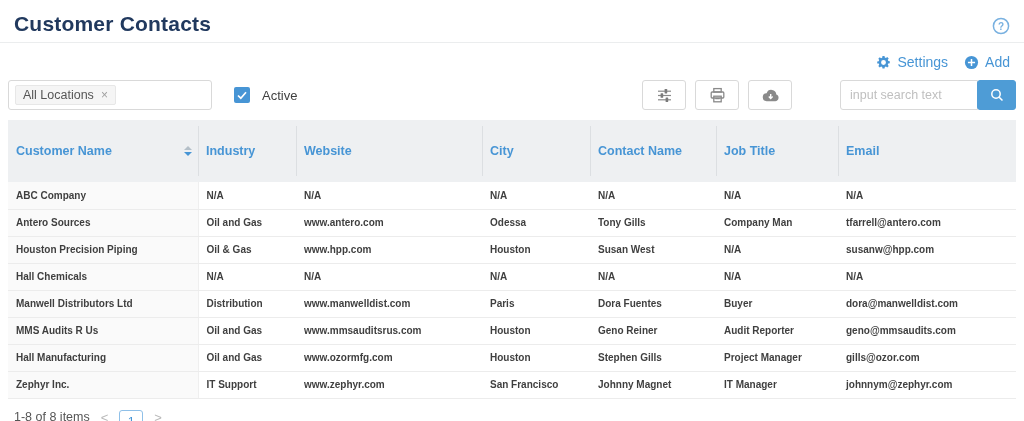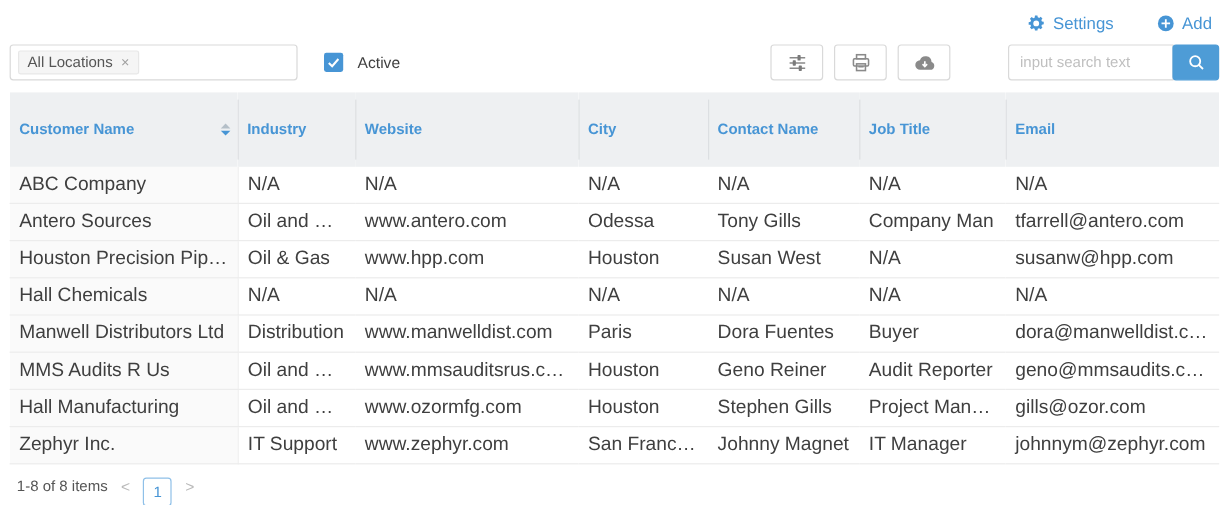--- a/index.html
+++ b/index.html
@@ -15,28 +15,28 @@
   html,body{margin:0;padding:0;background:#fff;}
   body{width:1024px;height:421px;font-family:"Liberation Sans",sans-serif;color:var(--text);overflow:hidden;}
   .page{width:1024px;height:421px;position:relative;background:#fff;}
 
   
   .top-bar{display:flex;justify-content:space-between;align-items:flex-start;padding:12px 14px 6px 14px;border-bottom:1px solid #ebedee;}
   .page-title{font-size:21px;font-weight:bold;color:var(--title);letter-spacing:.2px;}
   .help-btn{margin-top:5px;cursor:pointer;line-height:0;}
 
   
-  .actions-row{display:flex;justify-content:flex-end;align-items:center;gap:36px;padding:11px 14px 6px 14px;}
+  .actions-row{display:flex;justify-content:flex-end;align-items:center;gap:16px;padding:11px 14px 6px 14px;}
   .action-link{display:flex;align-items:center;gap:6px;color:var(--accent);font-size:14px;cursor:pointer;}
   .action-link svg{display:block;}
 
   
   .filter-row{display:flex;justify-content:space-between;align-items:center;padding:4px 8px 10px 8px;}
   .filter-left{display:flex;align-items:center;}
-  .locations-select{width:240px;height:30px;border:1px solid var(--border);border-radius:3px;background:#fff;display:flex;align-items:center;padding:0 6px;cursor:pointer;}
+  .locations-select{width:204px;height:30px;border:1px solid var(--border);border-radius:3px;background:#fff;display:flex;align-items:center;padding:0 6px;cursor:pointer;}
   .tag-chip{display:inline-flex;align-items:center;gap:7px;background:#f5f5f5;border:1px solid #e7e7e7;border-radius:2px;padding:2px 7px;font-size:12.5px;color:#555;}
   .tag-close{color:#a0a0a0;font-size:12px;cursor:pointer;line-height:1;}
   .active-wrap{display:flex;align-items:center;gap:12px;margin-left:22px;cursor:pointer;}
   .checkbox{width:16px;height:16px;border-radius:2px;background:var(--accent);display:flex;align-items:center;justify-content:center;}
   .active-label{font-size:13px;color:#3f3f3f;}
 
   .filter-right{display:flex;align-items:center;gap:9px;}
   .icon-btn{width:44px;height:30px;border:1px solid var(--border);border-radius:3px;background:#fff;display:flex;align-items:center;justify-content:center;cursor:pointer;padding:0;}
   .search-group{display:flex;align-items:center;margin-left:4px;padding-left:35px;}
   .search-input{width:138px;height:30px;border:1px solid var(--border);border-radius:3px 0 0 3px;padding:0 9px;font-size:12.5px;color:#444;outline:none;font-family:"Liberation Sans",sans-serif;}
@@ -44,36 +44,45 @@
   .search-btn{width:39px;height:30px;background:#4e9cd6;border:1px solid #4e9cd6;border-radius:3px;margin-left:-1px;display:flex;align-items:center;justify-content:center;cursor:pointer;}
 
   
   .table-wrap{margin:0 8px;}
   table{width:1008px;border-collapse:collapse;table-layout:fixed;}
   thead th{background:var(--header-bg);color:var(--accent);font-size:12.5px;font-weight:bold;text-align:left;padding:24px 8px;height:28px;position:relative;cursor:pointer;white-space:nowrap;}
   thead th + th::before{content:"";position:absolute;left:0;top:6px;bottom:6px;width:1px;background:#dcdfe2;}
   .sorter{float:right;display:inline-flex;flex-direction:column;gap:2px;margin-top:2px;margin-right:-2px;cursor:pointer;}
   .caret-up{width:0;height:0;border-left:4px solid transparent;border-right:4px solid transparent;border-bottom:4px solid #b4bfc8;}
   .caret-down{width:0;height:0;border-left:4px solid transparent;border-right:4px solid transparent;border-top:4px solid var(--accent);}
-  tbody td{font-size:16px;color:var(--text);padding:6px 8px;height:27px;border-bottom:1px solid var(--row-border);background:#fff;white-space:nowrap;overflow:hidden;text-overflow:ellipsis;}
+  tbody td{font-size:10px;color:var(--text);padding:6px 8px;height:27px;border-bottom:1px solid var(--row-border);background:#fff;white-space:nowrap;overflow:hidden;text-overflow:ellipsis;font-weight:bold;}
   tbody td:first-child{background:#fafafa;border-right:1px solid #efefef;}
   tbody tr{cursor:pointer;}
 
   
   .pagination{display:flex;align-items:flex-start;gap:9px;padding:11px 14px;font-size:12.5px;color:#555;}
   .page-chevron{color:#b9b9b9;font-size:13px;cursor:pointer;padding:0 2px;user-select:none;}
   .page-number{min-width:24px;height:24px;border:1px solid #8fc0e8;border-radius:3px;color:var(--accent);display:flex;align-items:center;justify-content:center;font-size:12.5px;cursor:pointer;background:#fff;}
   .page-size{height:26px;border:1px solid var(--border);border-radius:3px;background:#fff;display:flex;align-items:center;gap:10px;padding:0 9px;cursor:pointer;color:#555;}
   .size-caret{color:#b9b9b9;font-size:10px;line-height:1;margin-top:-2px;}
 </style>
 </head>
 <body>
 
 <div class="page">
 
+  <div class="top-bar">
+    <div class="page-title">Customer Contacts</div>
+    <div class="help-btn">
+      <svg width="18" height="18" viewBox="0 0 18 18">
+        <circle cx="9" cy="9" r="7.6" fill="none" stroke="#79b1e0" stroke-width="1.5"></circle>
+        <text x="9" y="12.6" text-anchor="middle" font-size="10" font-weight="bold" fill="#79b1e0" font-family="Liberation Sans, sans-serif">?</text>
+      </svg>
+    </div>
+  </div>
 
   <div class="actions-row">
     <div class="action-link">
       <svg width="15" height="15" viewBox="0 0 16 16">
         <path fill="#4795d5" fill-rule="evenodd" d="M6.9 1h2.2l.3 1.6c.43.12.84.3 1.2.5l1.4-1 1.55 1.55-1 1.4c.22.38.39.79.5 1.22l1.65.33v2.2l-1.65.33c-.11.43-.28.84-.5 1.22l1 1.4-1.55 1.55-1.4-1c-.36.2-.77.38-1.2.5l-.3 1.6H6.9l-.3-1.6a5.6 5.6 0 0 1-1.2-.5l-1.4 1-1.55-1.55 1-1.4a5.6 5.6 0 0 1-.5-1.22L1.3 9.1V6.9l1.65-.33c.11-.43.28-.84.5-1.22l-1-1.4L4 2.4l1.4 1c.36-.2.77-.38 1.2-.5L6.9 1zM8 5.4a2.6 2.6 0 1 0 0 5.2 2.6 2.6 0 0 0 0-5.2z"></path>
       </svg>
       <span>Settings</span>
     </div>
     <div class="action-link">
       <svg width="15" height="15" viewBox="0 0 16 16">

